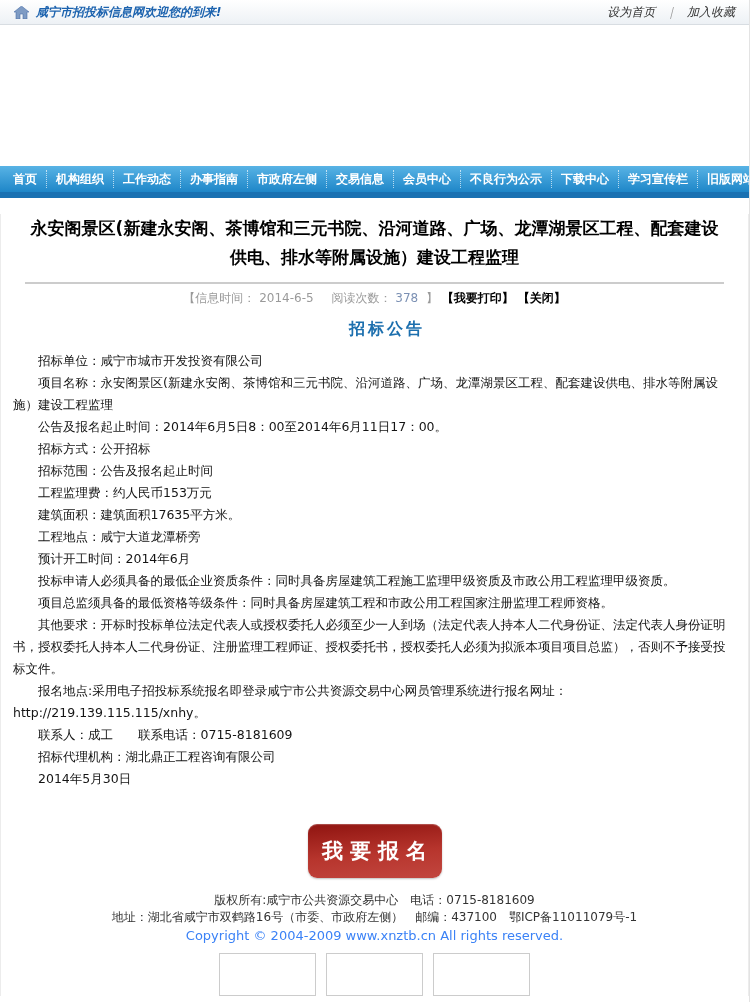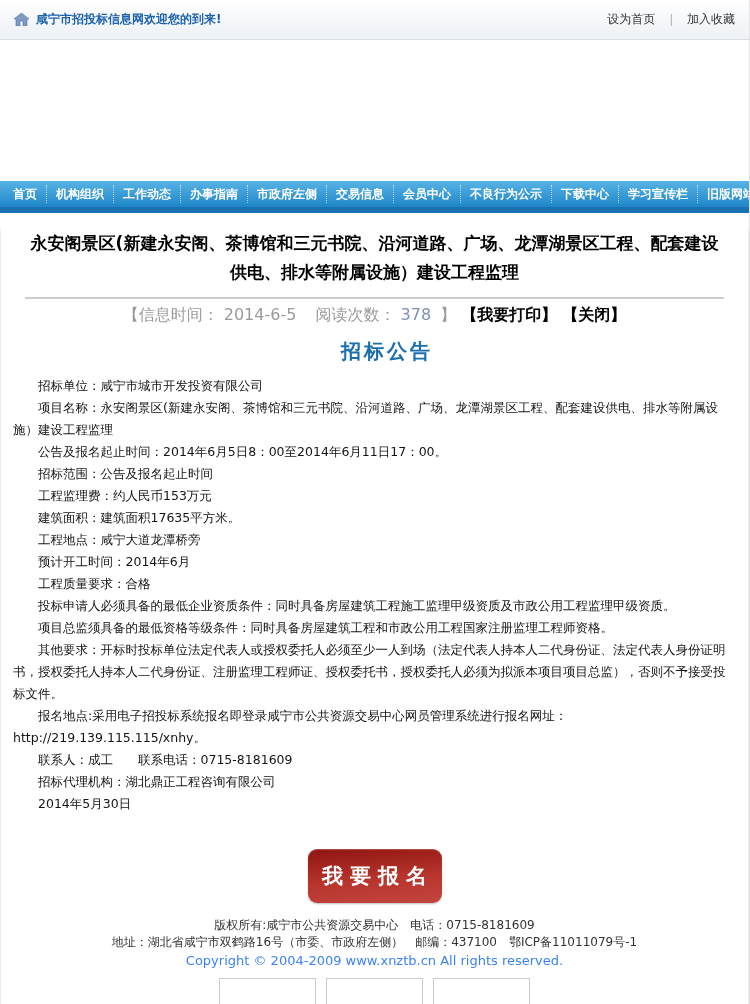--- a/index.html
+++ b/index.html
@@ -5,25 +5,26 @@
   * { box-sizing: border-box; margin: 0; padding: 0; }
   html,body { background:#fff; }
   body {
     width: 750px;
     font-family: "DejaVu Sans", "Liberation Sans", sans-serif;
     color:#1a1a1a;
     border-right:1px solid #e3e3e3;
   }
   
   .topbar {
-    height:40px; padding:0 14px;
+    height:25px; padding:0 14px;
     display:flex; align-items:center; justify-content:space-between;
     background:linear-gradient(#ffffff,#edf1f5);
     border-bottom:1px solid #d8dde2;
     font-size:12px;
+    font-style:italic;
   }
   .topbar-left { display:flex; align-items:center; gap:7px; color:#1b62ae; font-weight:bold; }
   .home-icon { width:15px; height:13px; display:inline-block; }
   .topbar-right { display:flex; align-items:center; gap:10px; color:#333; }
   .topbar-right .tlink { cursor:pointer; }
   .topbar-sep { color:#999; }
   
   .banner { height:141px; background:#fff; }
   
   .nav {
@@ -37,26 +38,26 @@
   }
   .nav-item + .nav-item { border-left:1px dotted rgba(255,255,255,.65); }
   .nav-strip { height:6px; background:#1a71b2; }
   
   .main { border-left:1px solid #ececec; border-right:1px solid #ececec; min-height:400px; }
   .article-title {
     margin:16px 26px 10px; text-align:center;
     font-size:17px; font-weight:bold; line-height:1.7; color:#000;
   }
   .divider { height:2px; background:#ccc; margin:10px 24px 6px; }
-  .info-line { text-align:center; font-size:16px; color:#9a9a9a; margin:4px 0 10px; }
+  .info-line { text-align:center; font-size:12px; color:#9a9a9a; margin:4px 0 10px; }
   .info-line .gap { margin-right:14px; }
   .info-line .views { color:#7c91b4; margin-right:4px; }
   .info-line .action { color:#000; font-weight:bold; cursor:pointer; }
   .notice-heading {
-    text-align:center; color:#1c6fae; font-size:20px; font-weight:bold;
+    text-align:center; color:#1c6fae; font-size:16px; font-weight:bold;
     letter-spacing:3px; margin:12px 0 10px;padding-left:25px;
   }
   .body-text { padding:0 12px; font-size:12.5px; line-height:22px; color:#141414; }
   .para { text-indent:2em; }
   .para.no-indent { text-indent:0; }
   
   .signup-wrap { text-align:center; margin:34px 0 14px; }
   .signup-btn {
     display:inline-block; width:134px; height:54px; line-height:54px;
     background:linear-gradient(175deg,#8f1410 0%,#b7352d 55%,#c2463f 100%);
@@ -140,32 +141,32 @@
   <h2 class="notice-heading">招标公告</h2>
 
   <div class="body-text">
 
       <p class="para">招标单位：咸宁市城市开发投资有限公司</p>
 
       <p class="para">项目名称：永安阁景区(新建永安阁、茶博馆和三元书院、沿河道路、广场、龙潭湖景区工程、配套建设供电、排水等附属设施）建设工程监理</p>
 
       <p class="para">公告及报名起止时间：2014年6月5日8：00至2014年6月11日17：00。</p>
 
+      <p class="para">招标方式：公开招标</p>
 
       <p class="para">招标范围：公告及报名起止时间</p>
 
       <p class="para">工程监理费：约人民币153万元</p>
 
       <p class="para">建筑面积：建筑面积17635平方米。</p>
 
       <p class="para">工程地点：咸宁大道龙潭桥旁</p>
 
       <p class="para">预计开工时间：2014年6月</p>
 
-      <p class="para">工程质量要求：合格</p>
 
       <p class="para">投标申请人必须具备的最低企业资质条件：同时具备房屋建筑工程施工监理甲级资质及市政公用工程监理甲级资质。</p>
 
       <p class="para">项目总监须具备的最低资格等级条件：同时具备房屋建筑工程和市政公用工程国家注册监理工程师资格。</p>
 
       <p class="para">其他要求：开标时投标单位法定代表人或授权委托人必须至少一人到场（法定代表人持本人二代身份证、法定代表人身份证明书，授权委托人持本人二代身份证、注册监理工程师证、授权委托书，授权委托人必须为拟派本项目项目总监），否则不予接受投标文件。</p>
 
       <p class="para">报名地点:采用电子招投标系统报名即登录咸宁市公共资源交易中心网员管理系统进行报名网址：</p>
 
       <p class="para no-indent">http://219.139.115.115/xnhy。</p>

